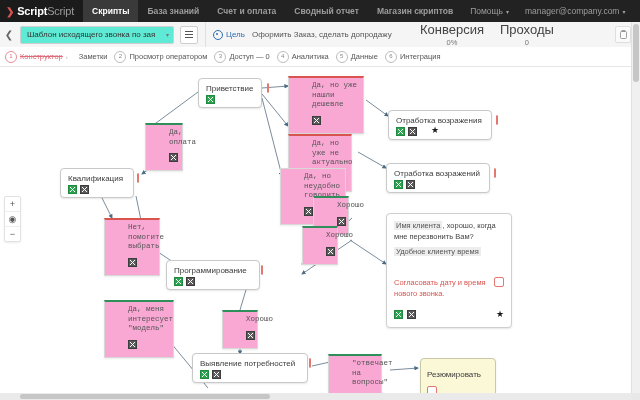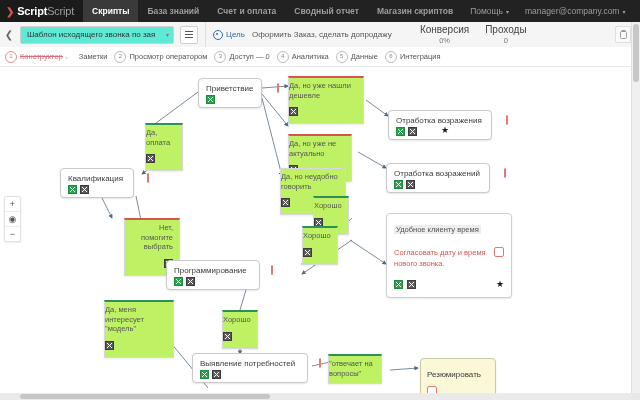--- a/index.html
+++ b/index.html
@@ -53,21 +53,21 @@
   .tb-goal{display:flex;align-items:center;font-size:8px;color:#2f6fb0;white-space:nowrap;}
   .tb-goal .dot{
     width:8px;height:8px;border:1px solid #2f6fb0;border-radius:50%;margin-right:3px;position:relative;
   }
   .tb-goal .dot::after{content:"";position:absolute;left:2px;top:2px;width:2px;height:2px;background:#2f6fb0;border-radius:50%;}
   .tb-goalfield{
     margin-left:7px;height:15px;line-height:15px;font-size:8px;color:#555;
     min-width:152px;border-bottom:1px solid transparent;white-space:nowrap;
   }
   .tb-stat{text-align:center;margin-left:16px;}
-  .tb-stat .lbl{font-size:10px;color:#444;white-space:nowrap;}
+  .tb-stat .lbl{font-size:13px;color:#444;white-space:nowrap;}
   .tb-stat .val{font-size:7.5px;color:#777;margin-top:1px;}
   .tb-trash{
     margin-left:auto;margin-right:9px;width:14px;height:15px;border:1px solid #dedede;background:#fafafa;
     border-radius:2px;display:flex;align-items:center;justify-content:center;
   }
   .tb-trash svg{display:block;}
 
   
   .steps{
     position:absolute;left:0;top:47px;width:640px;height:20px;background:#fff;
@@ -116,26 +116,27 @@
     content:"";position:absolute;left:1px;top:1px;width:5px;height:5px;
     background:
       linear-gradient(45deg,transparent 42%, #fff 42%, #fff 58%, transparent 58%),
       linear-gradient(-45deg,transparent 42%, #fff 42%, #fff 58%, transparent 58%);
   }
   .endmark{
     width:8px;height:8px;border:1.2px solid #e2786f;border-radius:2px;background:#fff;
     display:inline-block;vertical-align:middle;
   }
   .star{color:#1a1a1a;font-size:9px;line-height:1;}
-  .card .row{display:flex;align-items:center;justify-content:flex-start;gap:24px;}
+  .card .row{display:flex;align-items:center;justify-content:flex-start;gap:14px;}
 
   
   .bubble{
-    border:1px solid #d8d8d8;background:#bef264;padding:3px 6px 3px 0;
+    border:1px solid #d8d8d8;background:#f9a8d4;padding:3px 6px 3px 23px;
     box-shadow:0 1px 2px rgba(0,0,0,.08);
+    font-family:Liberation Mono, monospace;
   }
   .bubble .t{font-size:7.5px;color:#555;line-height:9.5px;}
   .bubble .ic{margin-top:2px;}
   .bubble.red{border-top:2px solid #d9534f;}
   .bubble.green{border-top:2px solid #2f8f5b;}
 
   
   .speech{
     border:1px solid #cfcfcf;border-radius:4px;background:#fff;padding:6px 7px 4px 7px;
     box-shadow:0 1px 2px rgba(0,0,0,.10);
@@ -370,41 +371,44 @@
     <div class="node bubble green" style="left:313px;top:128px;width:36px;">
       <div class="t">Хорошо</div>
       <div class="ic"><span class="sq gray glyph"></span></div>
     </div>
 
     <div class="node bubble green" style="left:302px;top:158px;width:36px;">
       <div class="t">Хорошо</div>
       <div class="ic"><span class="sq gray glyph"></span></div>
     </div>
 
-    <div class="node bubble red" style="left:124px;top:150px;width:56px;text-align:right;">
+    <div class="node bubble red" style="left:104px;top:150px;width:56px;">
       <div class="t">Нет, помогите выбрать</div>
       <div class="ic"><span class="sq gray glyph"></span></div>
     </div>
 
     <div class="node card" style="left:166px;top:192px;width:94px;">
       <div class="row">
         <span class="title">Программирование</span>
         <span class="endmark"></span>
       </div>
       <div class="icons">
         <span class="sq green glyph"></span>
         <span class="sq gray glyph"></span>
       </div>
     </div>
 
     <div class="node speech" style="left:386px;top:145px;width:126px;">
+      <div class="line">
+        <span class="hl">Имя клиента</span><span>, хорошо, когда мне перезвонить Вам?</span>
+      </div>
       <div class="line" style="margin-top:4px;">
         <span class="hl">Удобное клиенту время</span>
       </div>
-      <div class="line task" style="margin-top:12px;position:relative;padding-right:12px;">
+      <div class="line task" style="margin-top:20px;position:relative;padding-right:12px;">
         <span>Согласовать дату и время нового звонка.</span>
         <span class="endmark" style="position:absolute;right:0;top:0;"></span>
       </div>
       <div class="foot">
         <span class="icons">
           <span class="sq green glyph"></span>
           <span class="sq gray glyph"></span>
         </span>
         <span class="star">★</span>
       </div>

